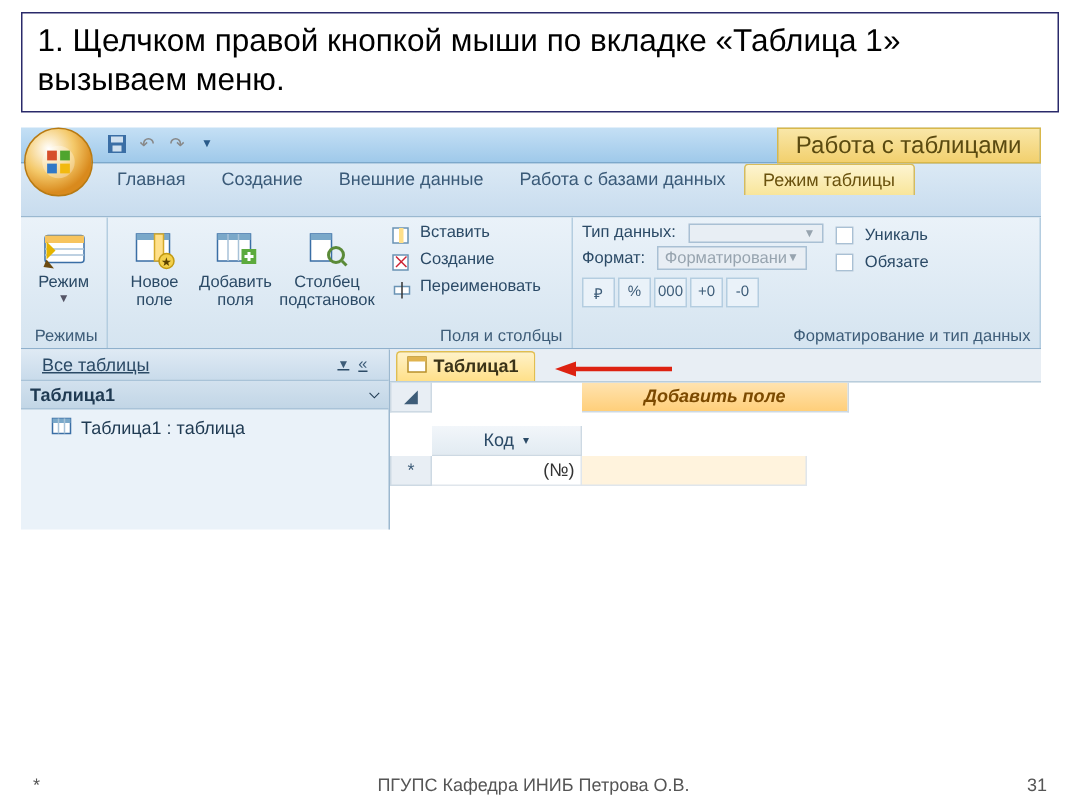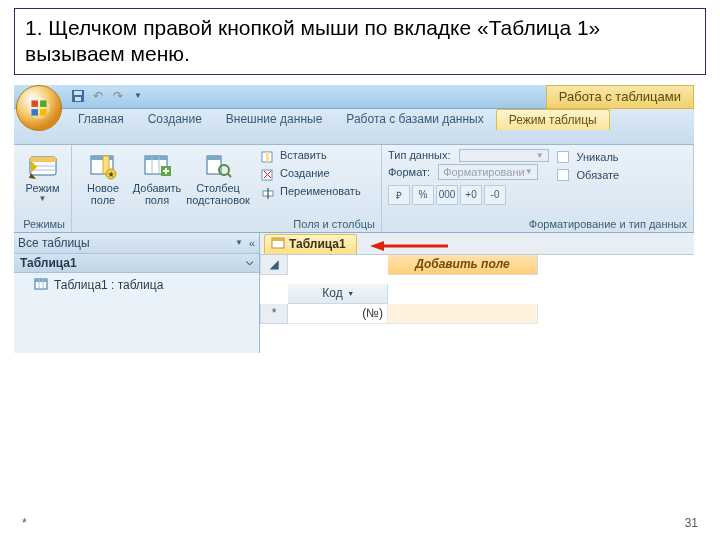--- a/index.html
+++ b/index.html
@@ -50,21 +50,21 @@
     display: flex; gap: 4px; align-items:center;
   }
   .qat .ic { width:16px;height:16px;display:flex;align-items:center;justify-content:center;color:#2a5b8a; }
   .context-tab-label {
     position: absolute;
     right: 0; top: 0;
     height: 24px;
     background: linear-gradient(#f9e7a8, #f2d06e);
     border:1px solid #d9b84a;
     padding: 3px 12px 0 12px;
-    font-size: 13px;
+    font-size: 16px;
     color: #5a4a10;
   }
   
   .tabs-row {
     height: 36px;
     background: linear-gradient(#dbe9f5, #c8dcee);
     display: flex;
     padding-left: 52px;
     border-bottom: 1px solid #9ab8d0;
   }
@@ -127,23 +127,23 @@
   
   .body-row { display:flex; }
   .navpane {
     width: 246px;
     border-right: 1px solid #9cb8cf;
     background:#eaf2f9;
   }
   .nav-header {
     background: linear-gradient(#dfeaf4,#c9dbeb);
     border-bottom:1px solid #a9c3d8;
-    padding:3px 4px;
+    padding:3px 14px;
     display:flex;justify-content:space-between;align-items:center;
-    font-size:12px;color:#2b4a66;
+    font-size:12px;color:#2b4a66;text-decoration:underline;
   }
   .nav-group-title {
     background: linear-gradient(#d2e1ee,#c2d6e6);
     border-bottom:1px solid #a9c3d8;
     padding:2px 6px;
     font-weight:bold;color:#1f3a52;
     display:flex;justify-content:space-between;align-items:center;
   }
   .nav-item { padding:4px 6px 4px 20px; display:flex;align-items:center;gap:6px;color:#1f3a52; }
   .datasheet { flex:1; background:#fff; min-height:120px;}
@@ -162,21 +162,21 @@
     position:absolute; left:110px; top:6px;
   }
   .grid-head { display:flex; }
   .row-sel { width:28px;height:20px;background:#e8eef4;border:1px solid #cdd9e3;border-top:none;display:flex;align-items:center;justify-content:center;font-size:12px;color:#3d5c78;}
   .col-head {
     height:20px;border:1px solid #cdd9e3;border-top:none;border-left:none;
     display:flex;align-items:center;justify-content:center;
     font-size:12px;
   }
   .col-id { width:100px;background: linear-gradient(#f2f6fa,#e2ebf2); color:#2b4a66;margin-top:29px;}
-  .col-add { width:150px;background: linear-gradient(#ffe3b0,#ffcf7a); font-style:italic; font-weight:bold; color:#7c4a00;}
+  .col-add { width:178px;background: linear-gradient(#ffe3b0,#ffcf7a); font-style:italic; font-weight:bold; color:#7c4a00;}
   .grid-row { display:flex; }
   .cell { height:20px;border:1px solid #e0e6ec;border-top:none;border-left:none;display:flex;align-items:center;padding:0 4px;font-size:12px;}
   .cell.id { width:100px;justify-content:flex-end;color:#333;}
   .cell.add { width:150px;background:#fff3dd;}
   .footer {
     position:absolute;left:0;right:0;bottom:10px;
     padding:0 22px;
     font-size:12px;color:#555;
     display:flex;justify-content:space-between;align-items:center;
   }
@@ -435,14 +435,15 @@
           <span>(№)</span>
         </div>
         <div class="cell add"></div>
       </div>
     </div>
   </div>
 </div>
 
 <div class="footer">
   <span>*</span>
+  <span>ПГУПС   Кафедра   ИНИБ   Петрова О.В.</span>
   <span>31</span>
 </div>
 
 </body></html>

